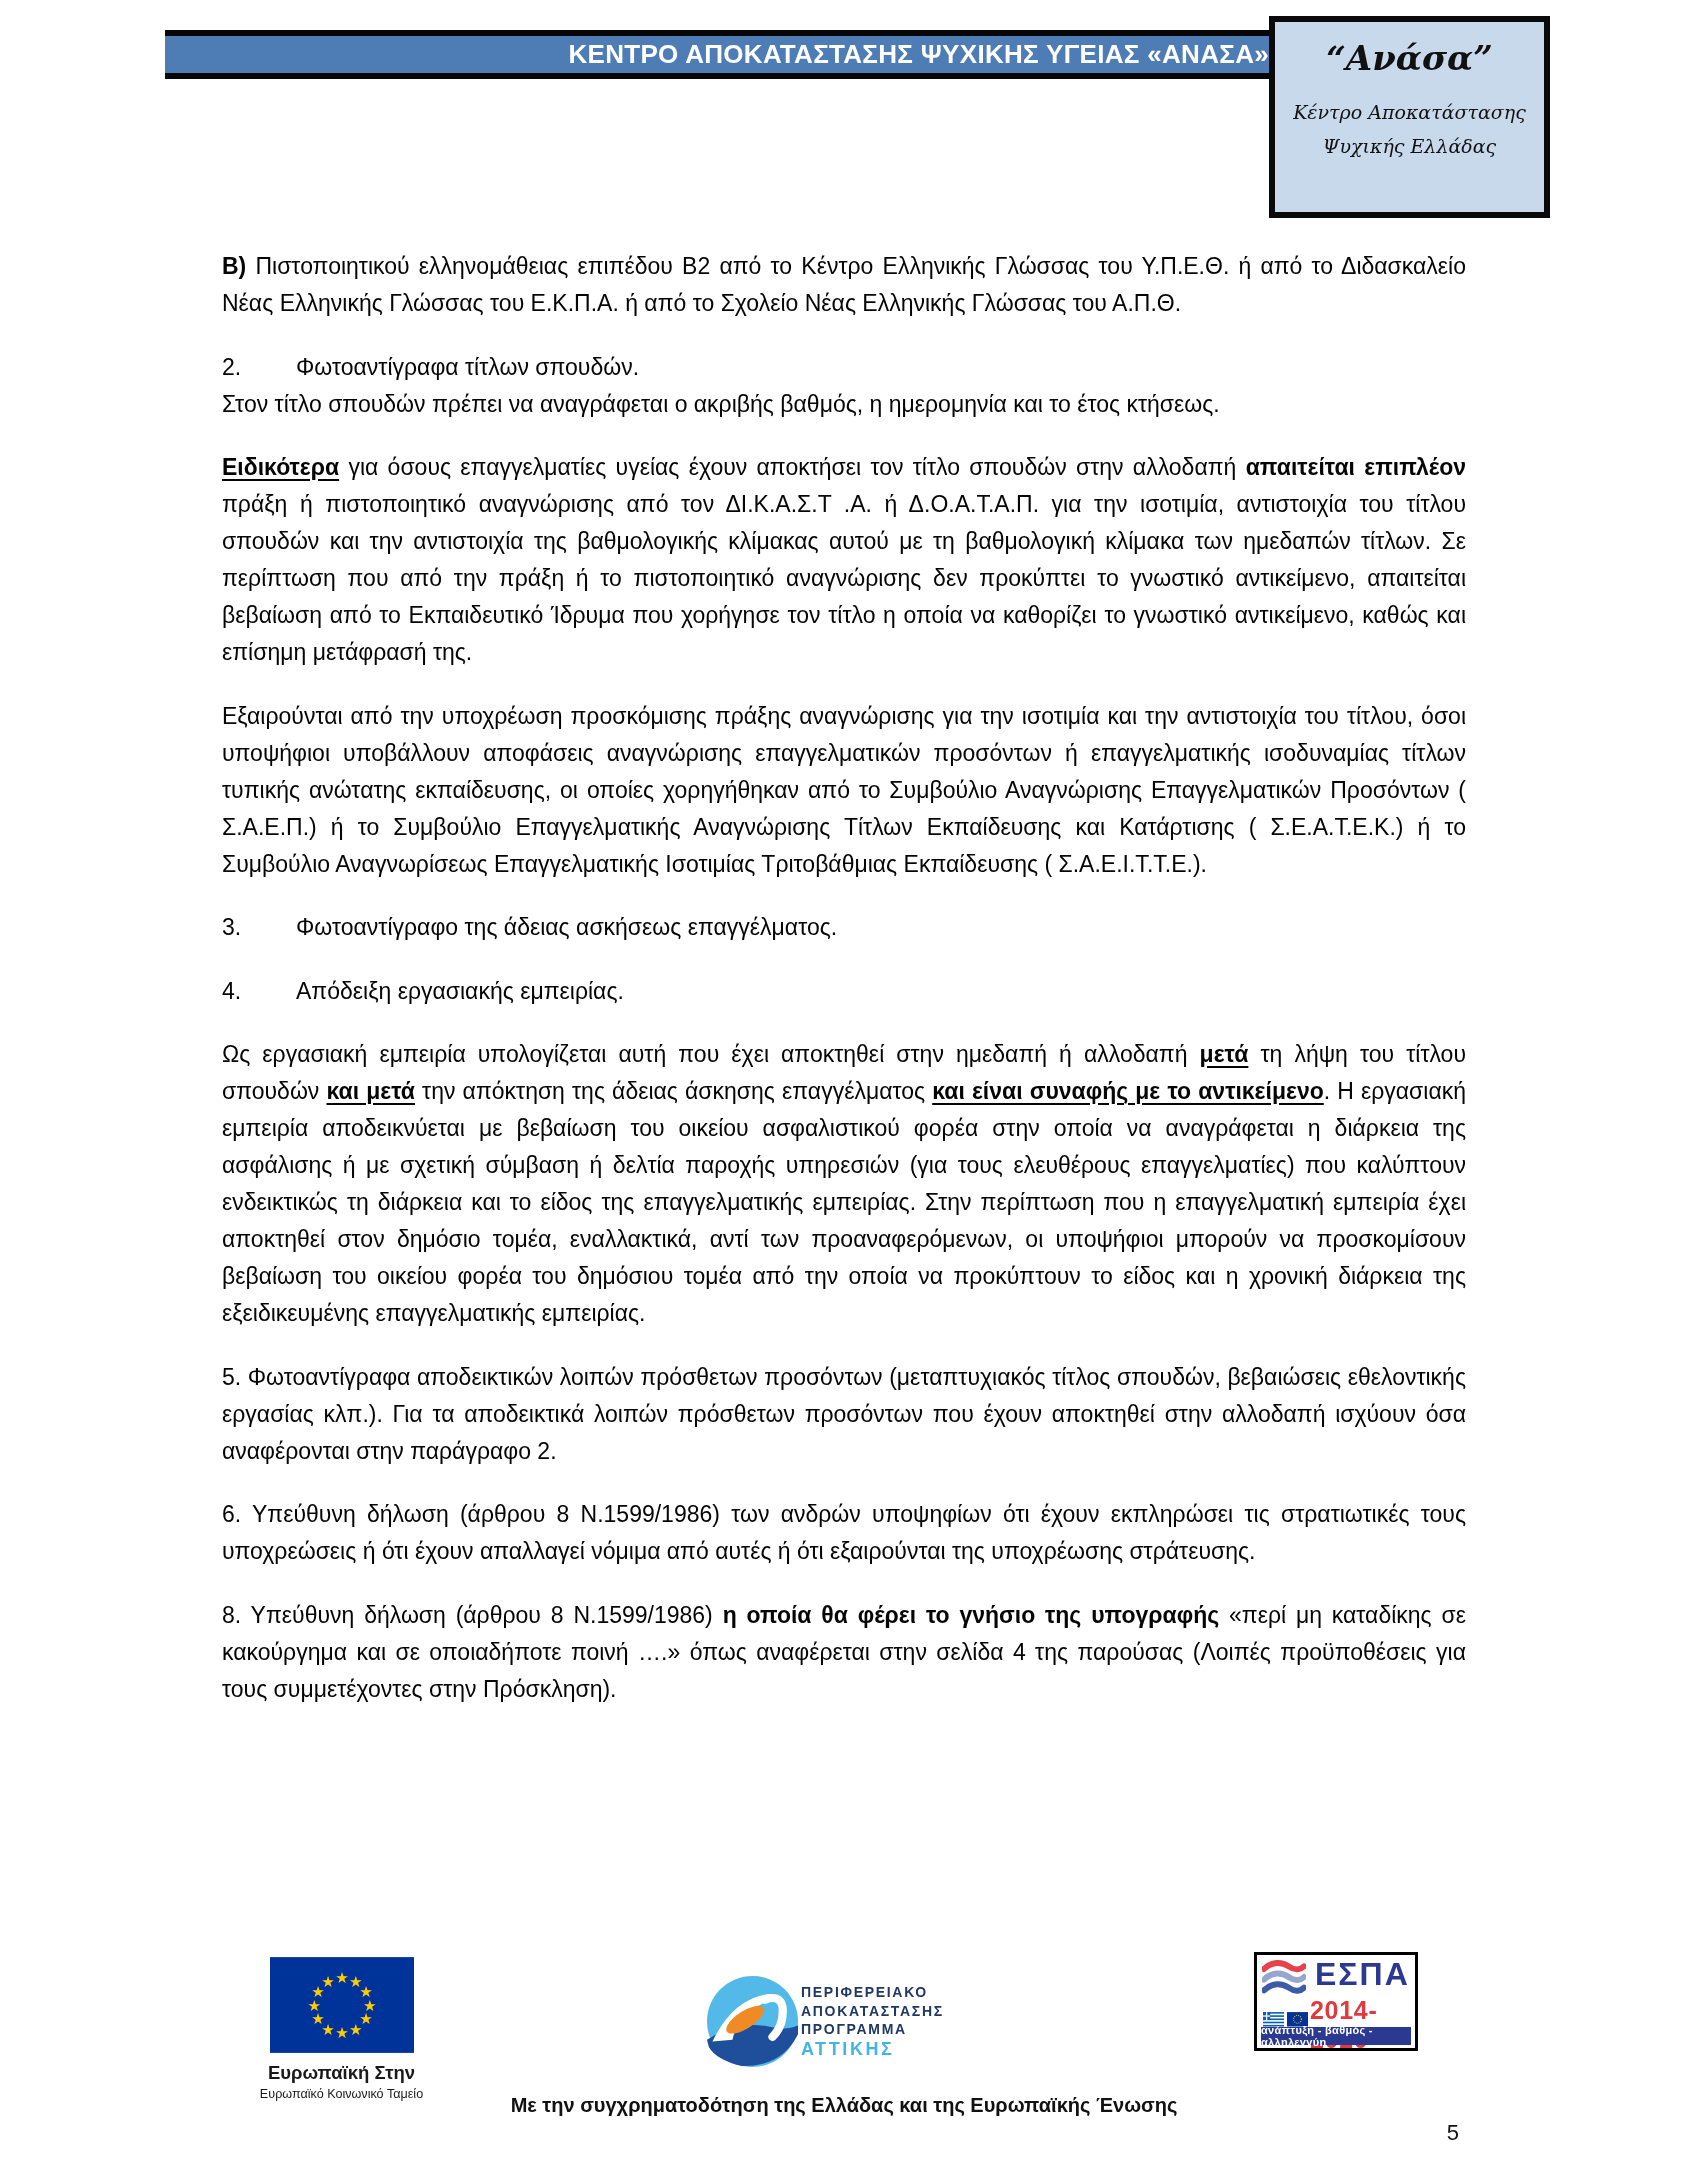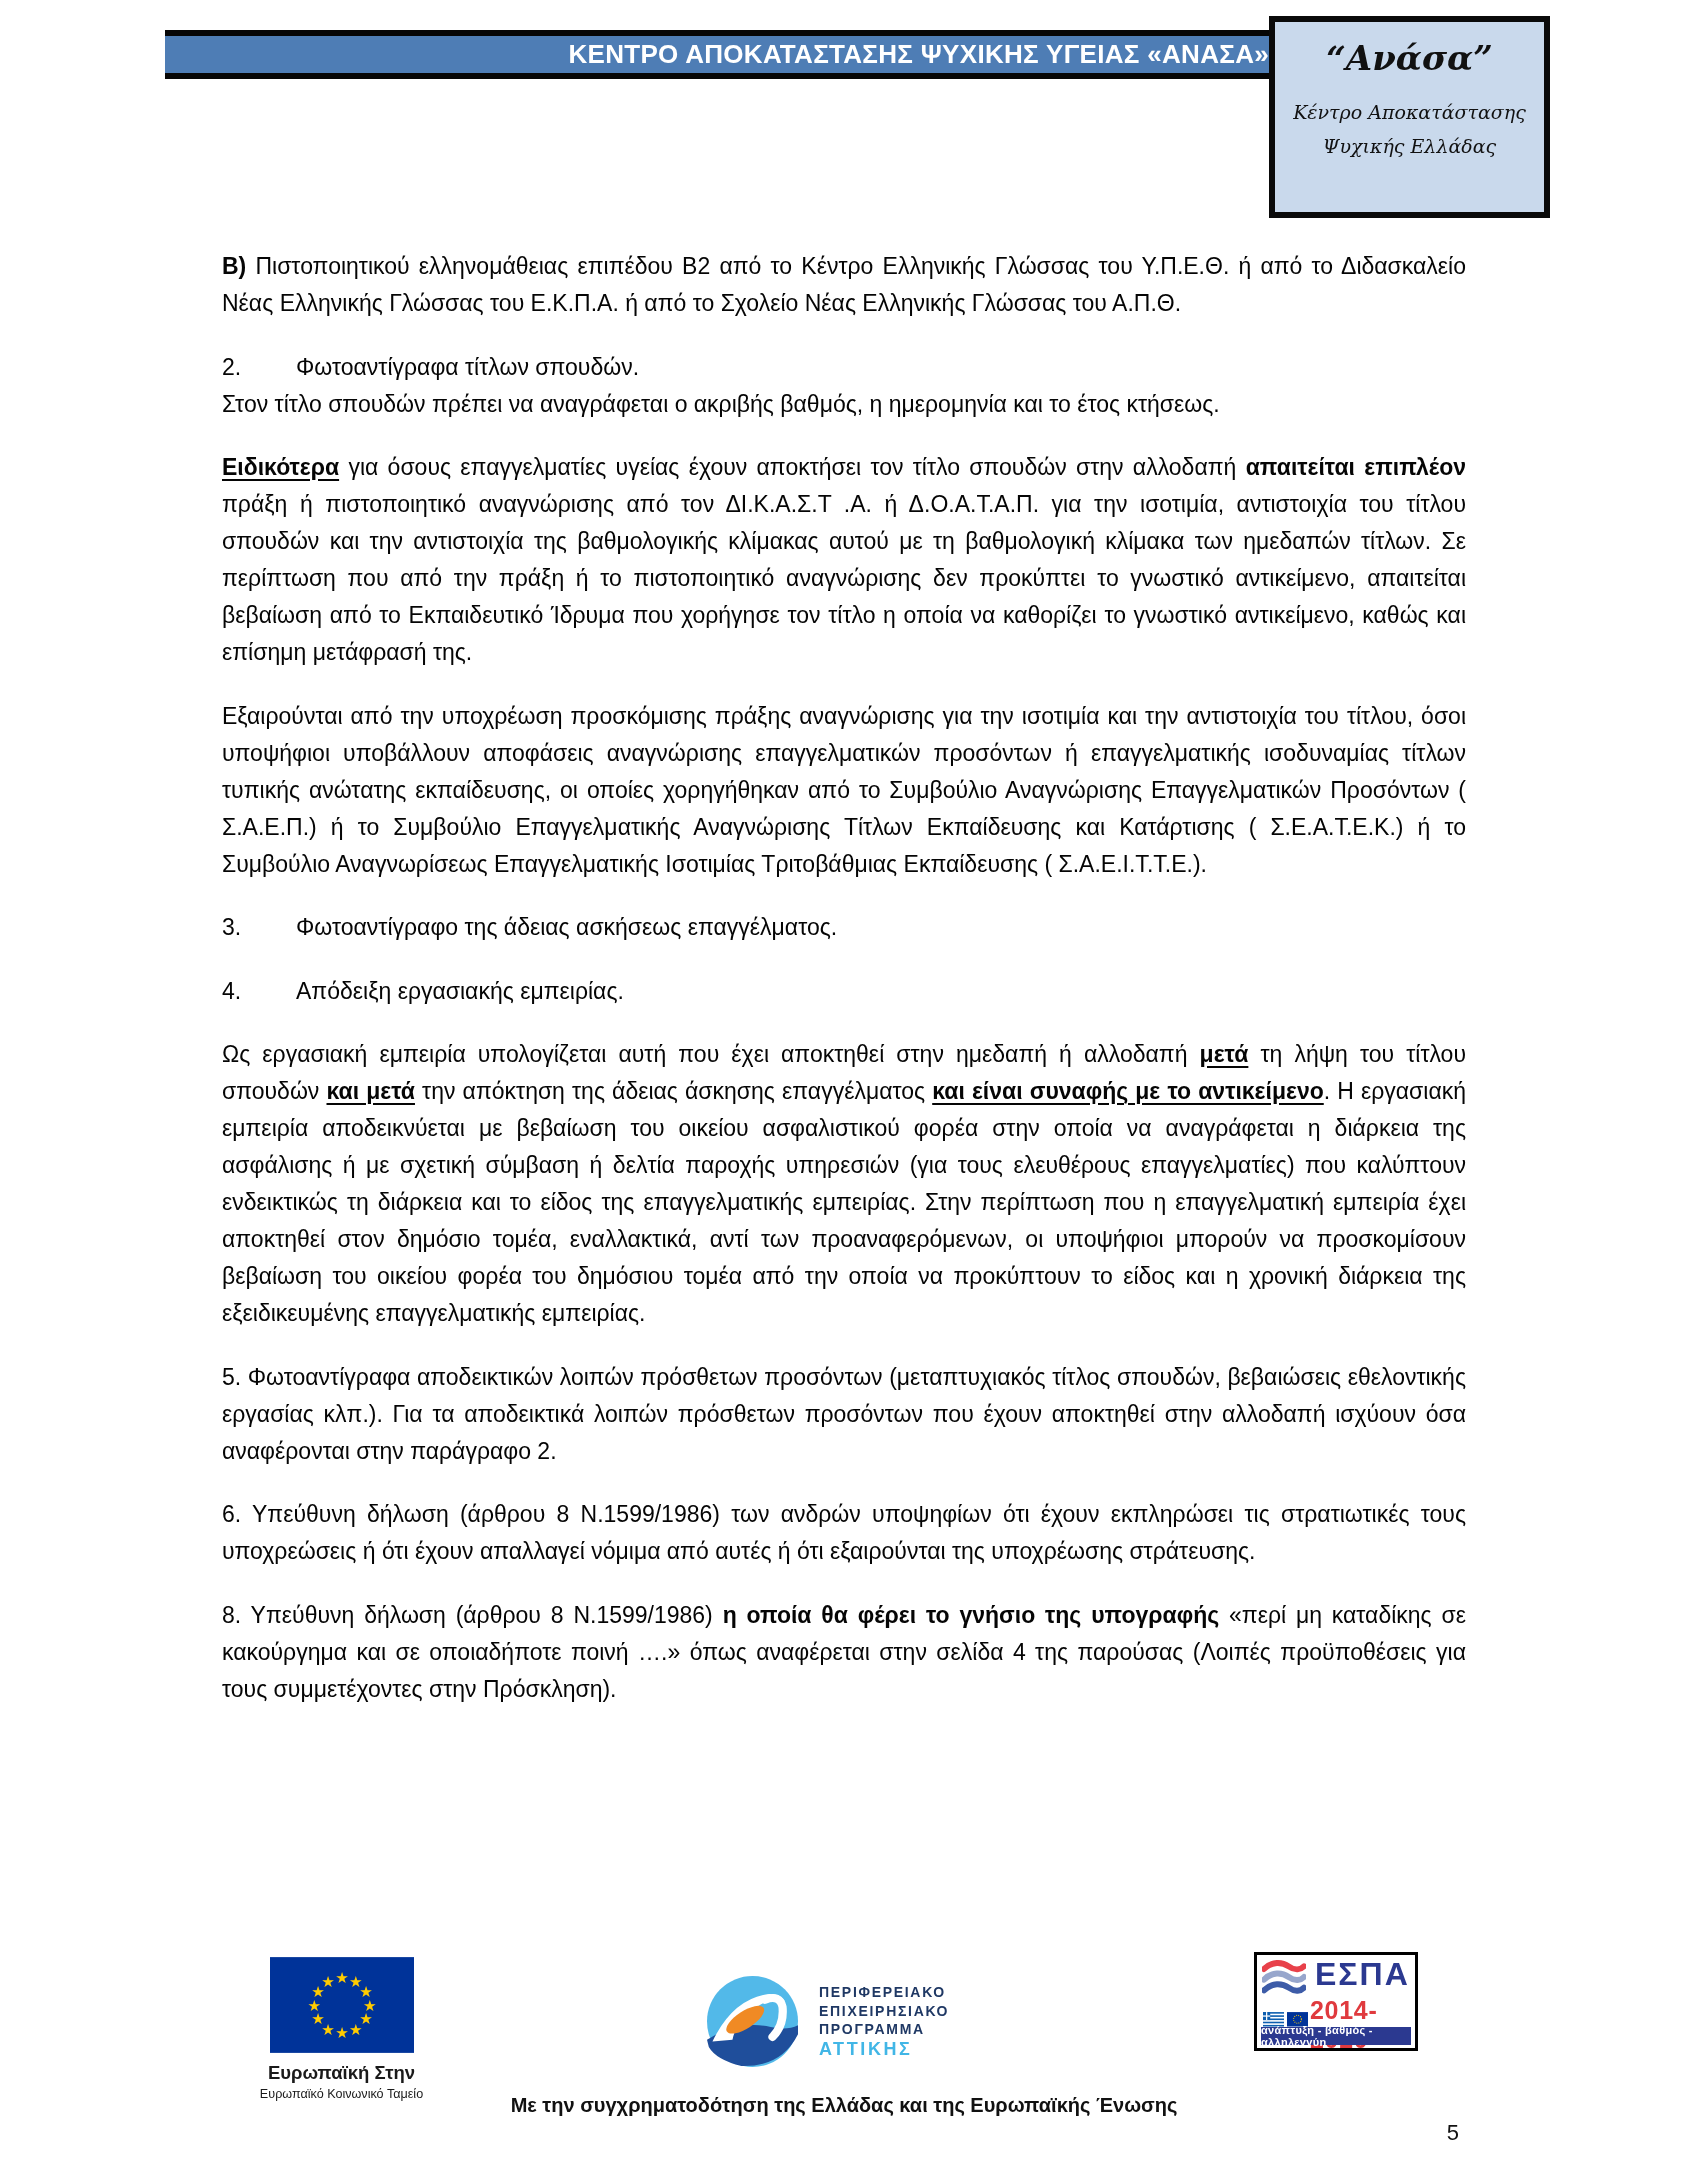--- a/index.html
+++ b/index.html
@@ -28,21 +28,21 @@
   .li-body{flex:1;}
   .b{font-weight:bold;}
   .u{text-decoration:underline;text-underline-offset:4px;}
 
   
   .eu-block{position:absolute;left:229px;top:1957px;width:225px;text-align:center;}
   .eu-flag{display:block;margin:0 auto;width:144px;height:96px;}
   .eu-title{font-weight:bold;font-size:18.5px;margin-top:9.3px;color:#1a1a1a;}
   .eu-sub{font-size:12.6px;margin-top:2.6px;color:#1a1a1a;}
 
-  .pep-block{position:absolute;left:707px;top:1976px;display:flex;align-items:center;gap:21px;}
+  .pep-block{position:absolute;left:707px;top:1976px;display:flex;align-items:center;gap:3px;}
   .pep-emblem{width:91px;height:91px;}
   .pep-text{display:flex;flex-direction:column;}
   .pep-line{font-weight:bold;font-size:14px;letter-spacing:1.7px;line-height:18.5px;color:#1f3864;}
   .pep-attiki{font-weight:bold;font-size:18px;letter-spacing:2.6px;line-height:21px;color:#41b6e6;}
 
   .espa-box{position:absolute;left:1254px;top:1952px;width:164px;height:99px;box-sizing:border-box;
             border:3.3px solid #000;background:#fff;}
   .espa-waves{position:absolute;left:5.3px;top:4px;width:44px;height:40px;}
   .espa-title{position:absolute;left:58px;top:1.3px;font-size:32px;font-weight:bold;letter-spacing:2px;
               color:#2b3990;font-stretch:condensed;}
@@ -120,21 +120,21 @@
   <div class="pep-block">
     <svg class="pep-emblem" viewBox="0 0 100 100" xmlns="http://www.w3.org/2000/svg">
       <circle cx="50" cy="50" r="50" fill="#52b9e9"></circle>
       <path d="M0,70 Q35,48 70,56 Q88,60 100,54 L100,64 Q82,100 38,99 Q10,92 2,78 Z" fill="#1f4e9b"></path>
       <path d="M6,72 Q28,26 66,20 Q80,19 86,28 Q70,22 52,36 Q32,50 28,70 Z" fill="#ffffff"></path>
       <ellipse cx="42" cy="48" rx="24" ry="9.5" fill="#f08a24" transform="rotate(-33 42 48)"></ellipse>
       <path d="M64,26 q16,-6 19,8 q2,20 -11,33" stroke="#ffffff" stroke-width="9" fill="none" stroke-linecap="round"></path>
     </svg>
     <div class="pep-text">
       <div class="pep-line">ΠΕΡΙΦΕΡΕΙΑΚΟ</div>
-      <div class="pep-line">ΕΠΙΧΕΙΡΗΣΙΑΚΟ</div>
+      <div class="pep-line">ΑΠΟΚΑΤΑΣΤΑΣΗΣ</div>
       <div class="pep-line">ΠΡΟΓΡΑΜΜΑ</div>
       <div class="pep-attiki">ΑΤΤΙΚΗΣ</div>
     </div>
   </div>
 
   <div class="espa-box">
     <svg class="espa-waves" viewBox="0 0 66 60" xmlns="http://www.w3.org/2000/svg">
       <path d="M3,15 C15,3 30,4 40,11 C50,18 58,16 63,11" stroke="#e8414a" stroke-width="9" fill="none" stroke-linecap="round"></path>
       <path d="M3,31 C15,19 30,20 40,27 C50,34 58,32 63,27" stroke="#97a6cc" stroke-width="9" fill="none" stroke-linecap="round"></path>
       <path d="M3,47 C15,35 30,36 40,43 C50,50 58,48 63,43" stroke="#3d5ca8" stroke-width="9" fill="none" stroke-linecap="round"></path>

